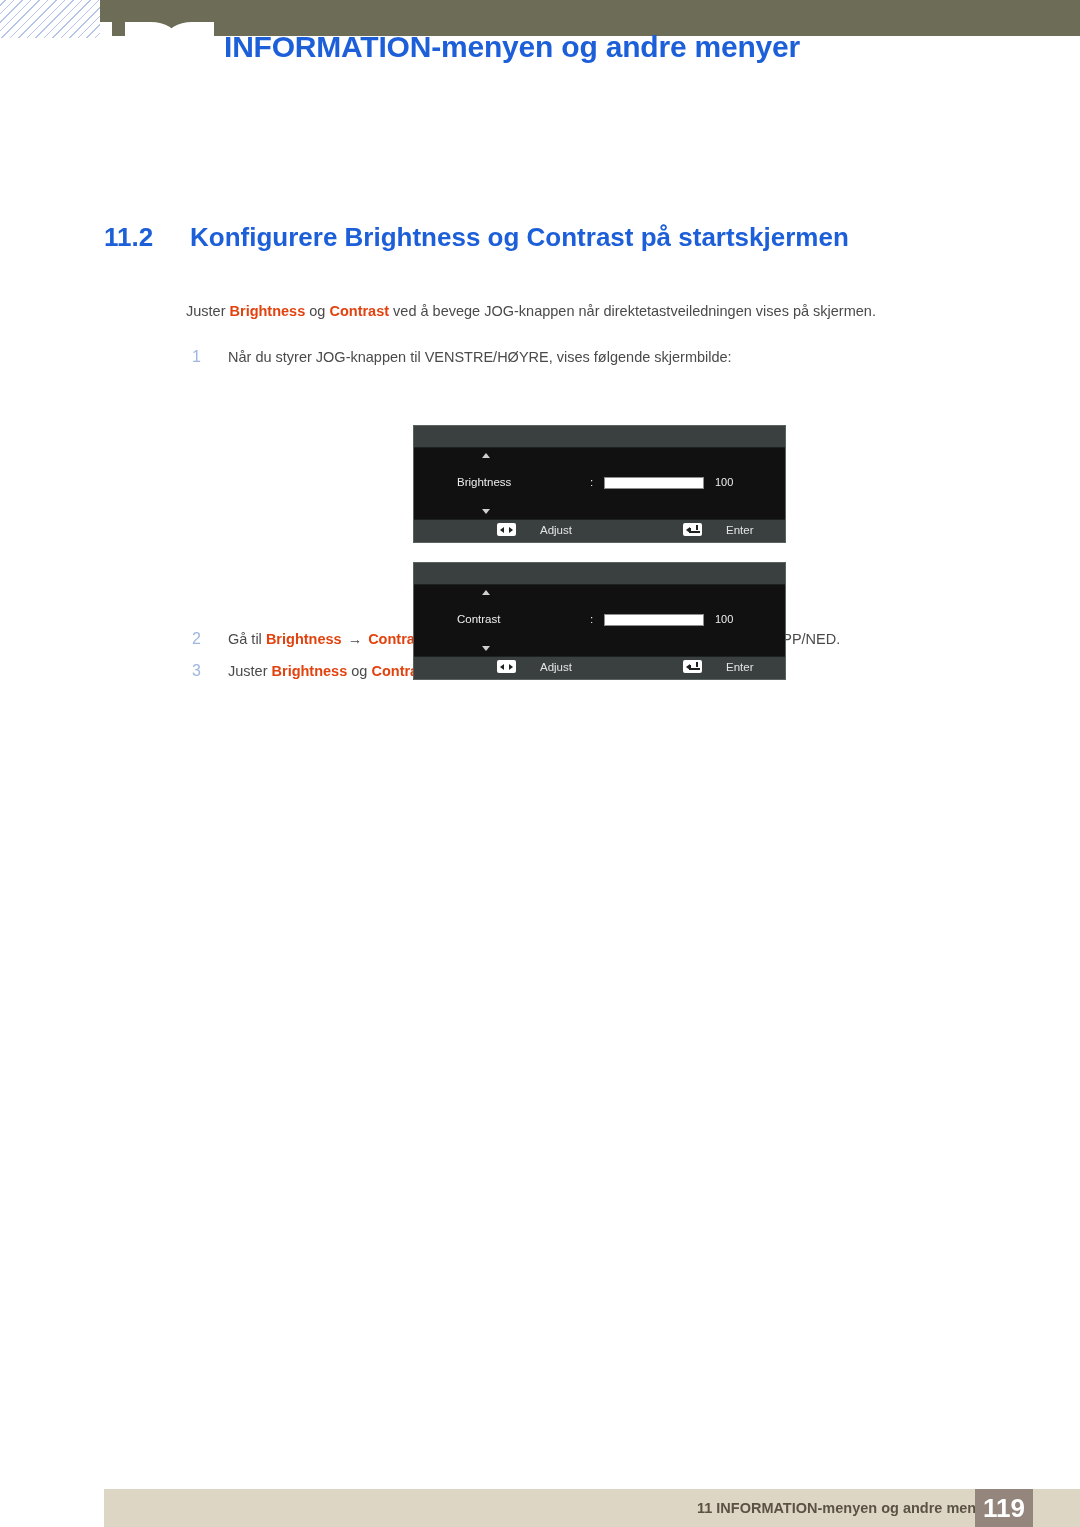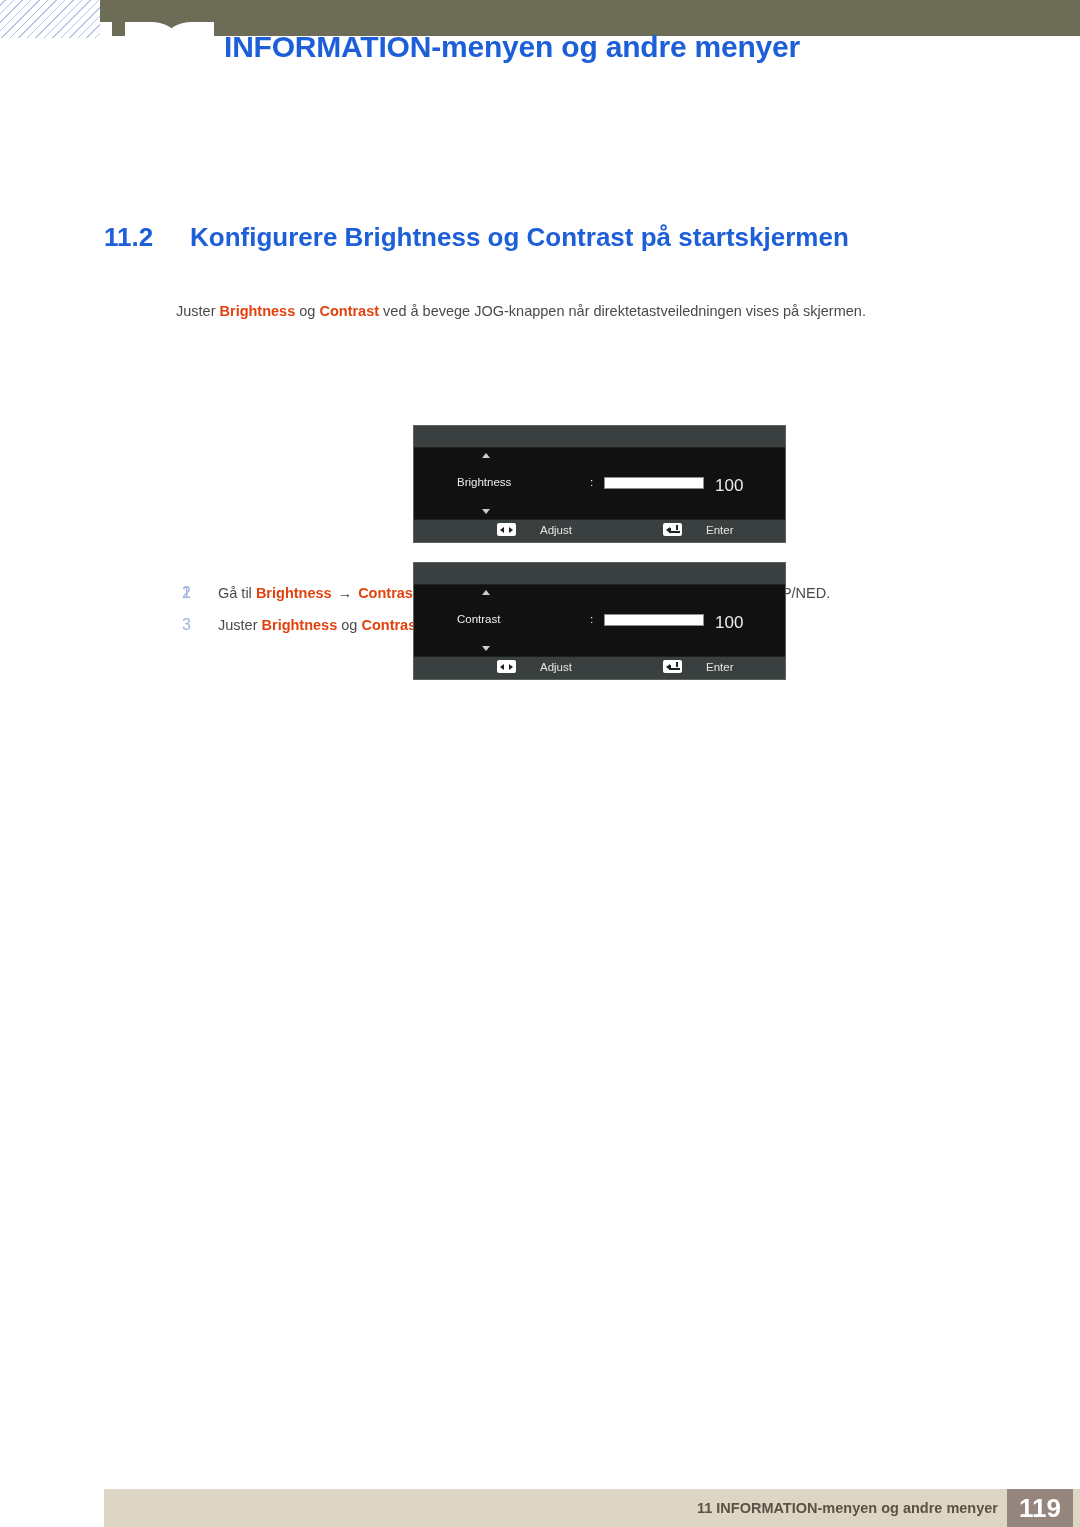--- a/index.html
+++ b/index.html
@@ -88,21 +88,21 @@
     white-space: nowrap;
   }
   .section-heading .sec-num {
     display: inline-block;
     min-width: 86px;
   }
 
   
   .content {
     position: absolute;
-    left: 176px;
+    left: 186px;
     top: 296px;
     width: 790px;
     font-size: 14.5px;
     color: #4a4a4a;
     line-height: 30px;
   }
   .intro-para {
     width: 766px;
     margin: 0 0 16px 0;
   }
@@ -211,40 +211,40 @@
     box-sizing: border-box;
   }
   .osd-slider-fill {
     height: 100%;
     background: #ffffff;
   }
   .osd-value {
     position: absolute;
     left: 301px;
     top: 2px;
-    font-size: 17px;
+    font-size: 11px;
     color: #ededed;
   }
   .osd-footer {
     height: 22px;
     background: #39403f;
     border-top: 1px solid #1d2221;
     position: relative;
   }
   .osd-hint {
     position: absolute;
     top: 3px;
     display: flex;
     align-items: center;
     gap: 24px;
     font-size: 11.5px;
     color: #e4e4e4;
   }
   .osd-hint.left  { left: 83px; }
-  .osd-hint.right { left: 232px; padding-left: 17px; }
+  .osd-hint.right { left: 252px; padding-left: 17px; }
 
   .ico-lr {
     display: inline-block;
     width: 19px;
     height: 13px;
     background: #ffffff;
     border-radius: 2px;
     position: relative;
   }
   .ico-lr::before,
@@ -318,30 +318,29 @@
     top: 1500px;
     font-size: 14.5px;
     font-weight: bold;
     color: #5b5245;
     white-space: nowrap;
   }
   .footer-page {
     position: absolute;
     left: 975px;
     top: 1489px;
-    width: 66px;
+    width: 58px;
     height: 38px;
     background: #94867c;
     color: #ffffff;
     font-size: 26px;
     font-weight: bold;
     display: flex;
     align-items: center;
     justify-content: center;
-    margin-left: 32px;
   }
 </style>
 </head>
 <body>
 
 <div class="page-header">
   <div class="hatch-block"></div>
   <div class="olive-bar"></div>
   <div class="knock k1"></div>
   <div class="knock k2"></div>
@@ -359,20 +358,21 @@
 <div class="content">
 
   <p class="intro-para">
     <span>Juster </span><span class="kw">Brightness</span><span> og </span><span class="kw">Contrast</span><span> ved å bevege JOG-knappen når direktetastveiledningen vises på skjermen.</span>
   </p>
 
   <ol class="steps">
 
     <li>
       <span class="step-num">1</span>
+      <span>Når du styrer JOG-knappen til VENSTRE/HØYRE, vises følgende skjermbilde:</span>
     </li>
 
     <li style="margin-top:252px;">
       <span class="step-num">2</span>
       <span>Gå til </span><span class="kw">Brightness</span><span class="arrow-ch">→</span><span class="kw">Contrast</span><span>,</span>&nbsp;<span class="kw">Contrast</span><span class="arrow-ch">→</span><span class="kw">Brightness</span><span> ved å styre JOG-knappen OPP/NED.</span>
     </li>
 
     <li>
       <span class="step-num">3</span>
       <span>Juster </span><span class="kw">Brightness</span><span> og </span><span class="kw">Contrast</span><span> ved å styre JOG-knappen til VENSTRE/HØYRE.</span>

